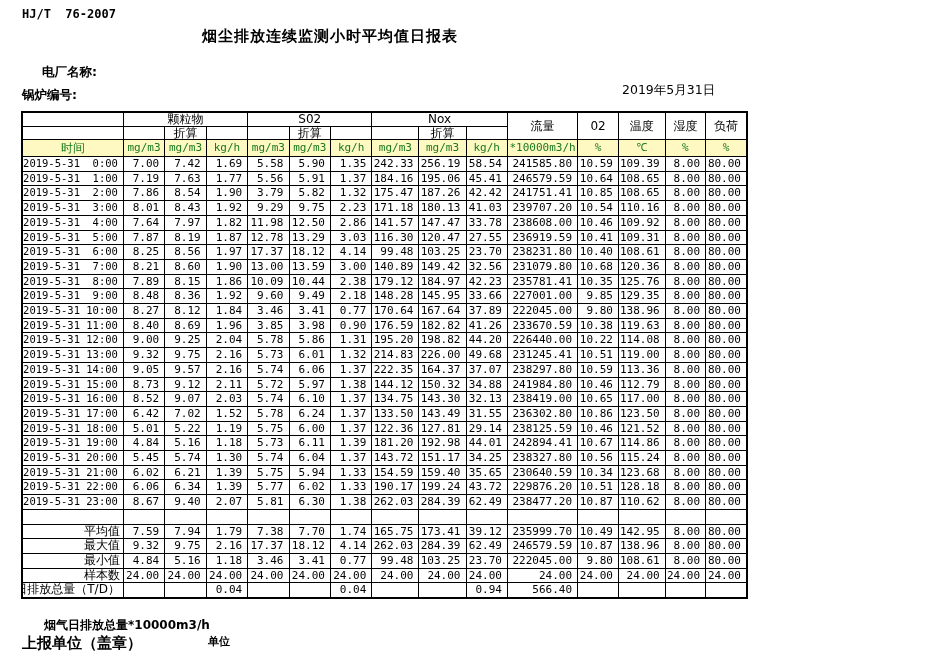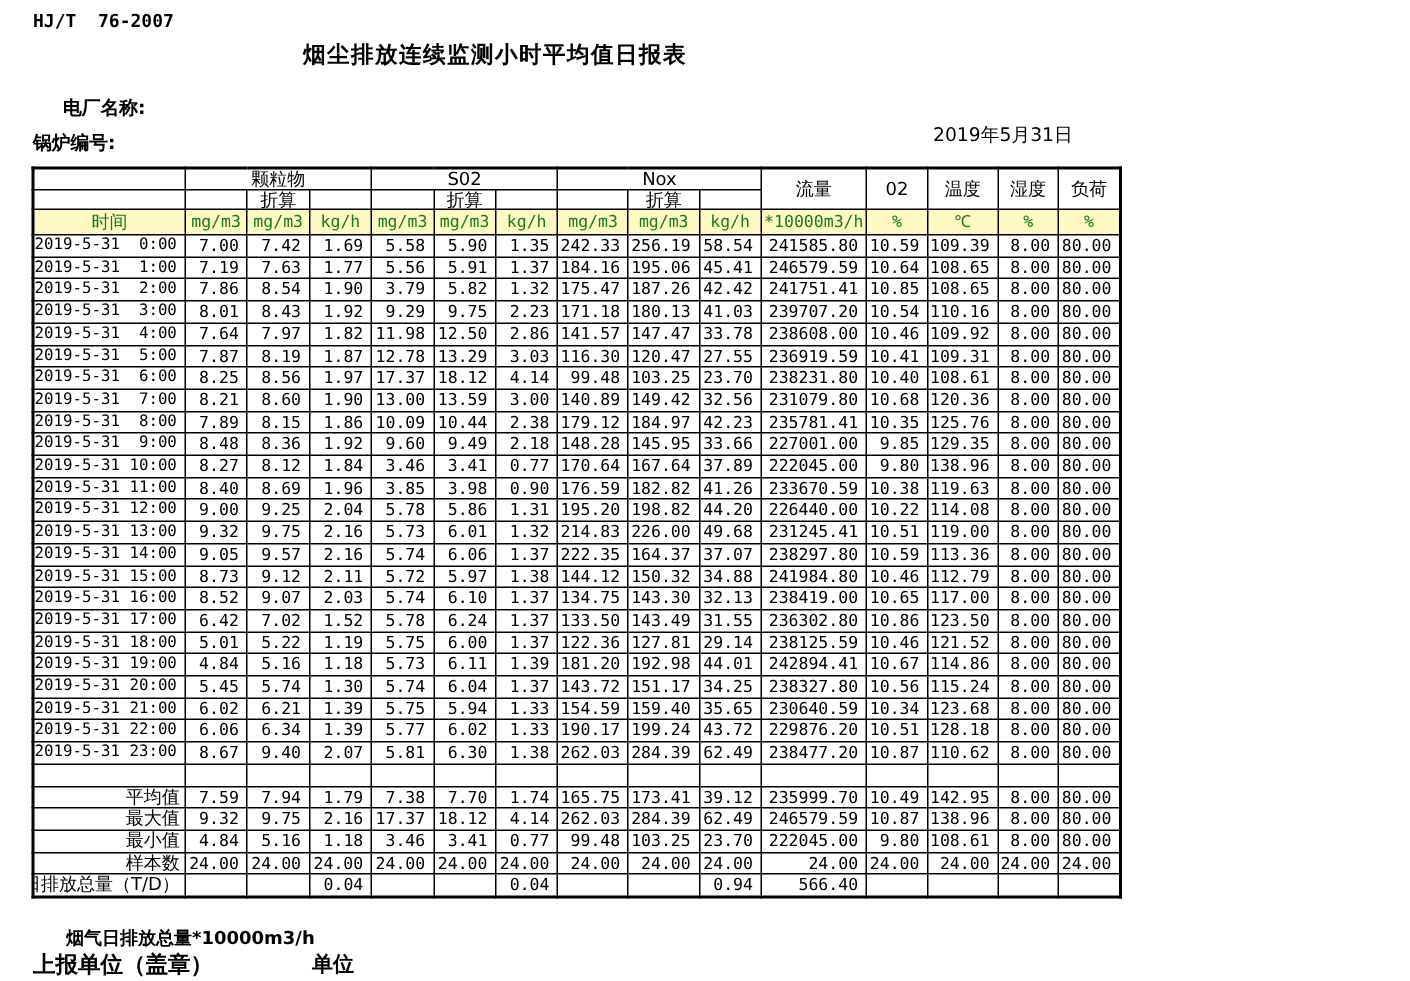--- a/index.html
+++ b/index.html
@@ -20,21 +20,21 @@
   thead td{text-align:center !important;padding-right:0 !important;white-space:normal;}
   thead tr.h1 td, thead tr.h2 td{height:12.5px;line-height:12.5px;font-family:"DejaVu Sans",sans-serif;font-size:12px;}
   thead tr.units td{height:16px;line-height:16px;background:#fef9c3;color:#1a7a1a;}
   thead td.time-h{font-family:"DejaVu Sans",sans-serif;font-size:12px;color:#000;}
   td.timecell{font-size:10.5px;padding-right:3px;}
   td.slabel{position:relative;}
   td.slabel span{position:absolute;right:3px;top:0;line-height:13.7px;white-space:nowrap;
                  font-family:"DejaVu Sans",sans-serif;font-size:12px;}
   .footer1{left:22px;top:617px;font-size:12px;font-weight:bold;margin-left:22px;}
   .footer2{left:22px;top:634px;font-size:15px;font-weight:bold;}
-  .footer3{left:208px;top:634px;font-size:14px;font-weight:bold;text-align:center;}
+  .footer3{left:208px;top:634px;font-size:11px;font-weight:bold;text-align:center;}
 </style>
 </head>
 <body>
 
 <div class="page">
 
   <div class="abs standard">HJ/T  76-2007</div>
   <div class="abs title">烟尘排放连续监测小时平均值日报表</div>
   <div class="abs lbl plant">电厂名称:</div>
   <div class="abs lbl boiler">锅炉编号:</div>

